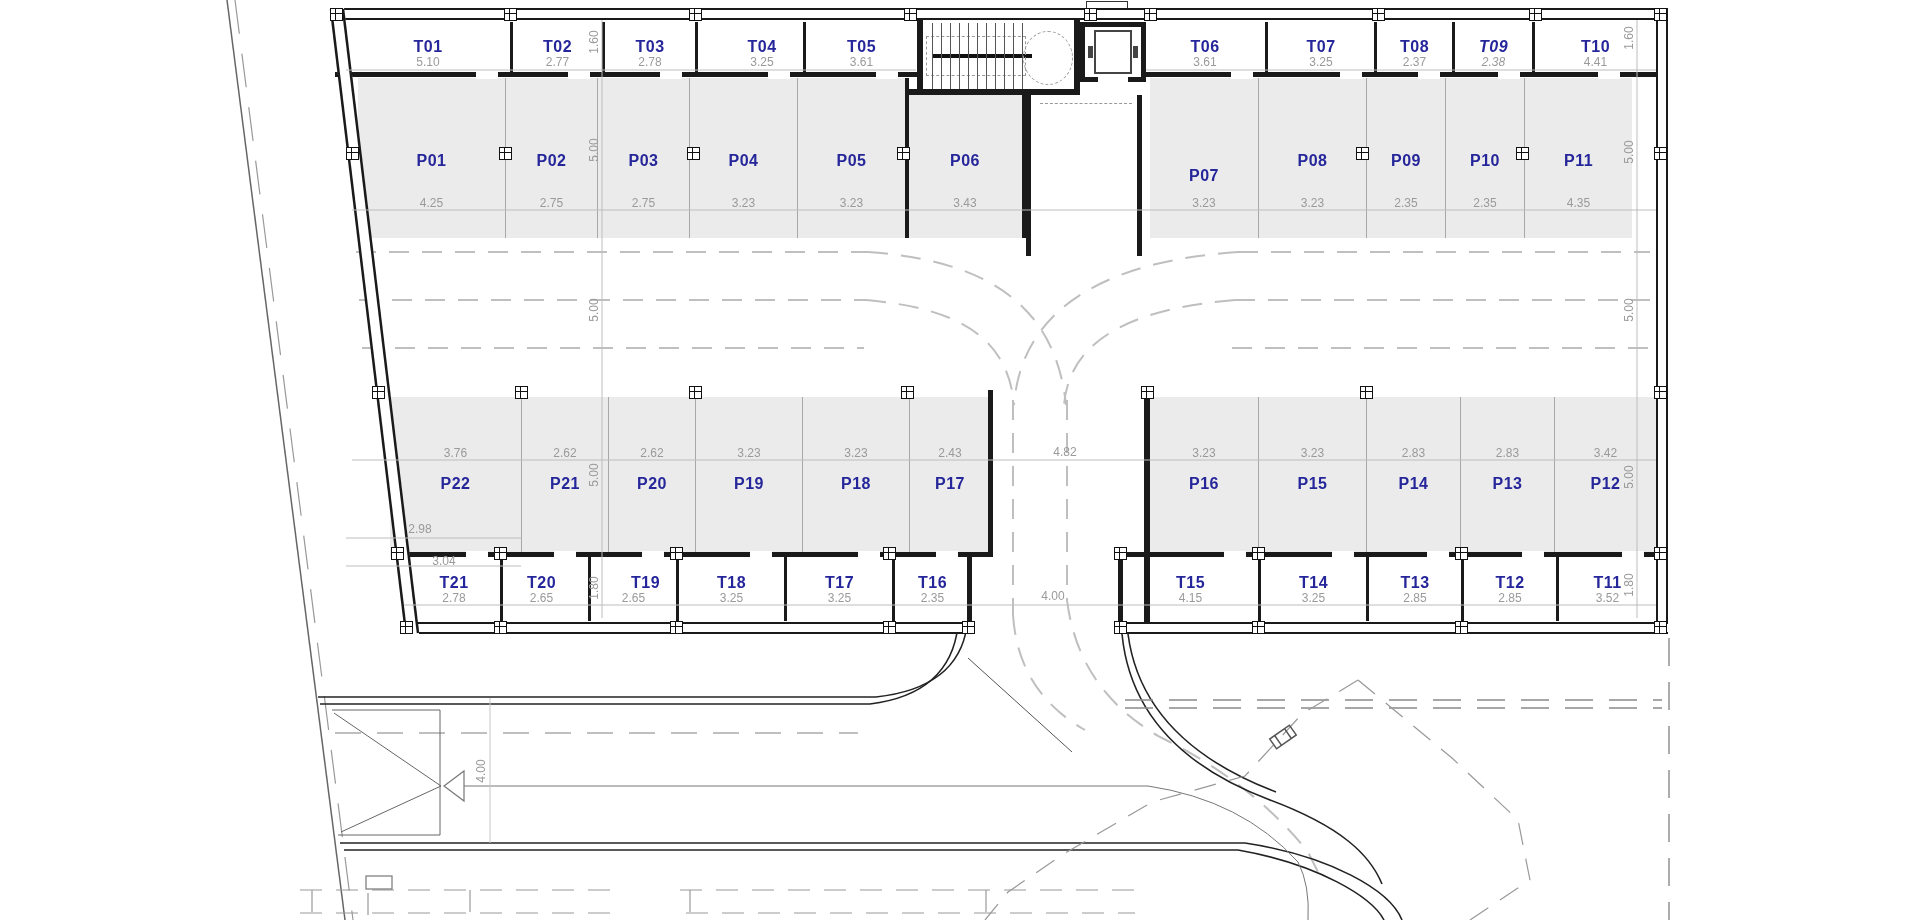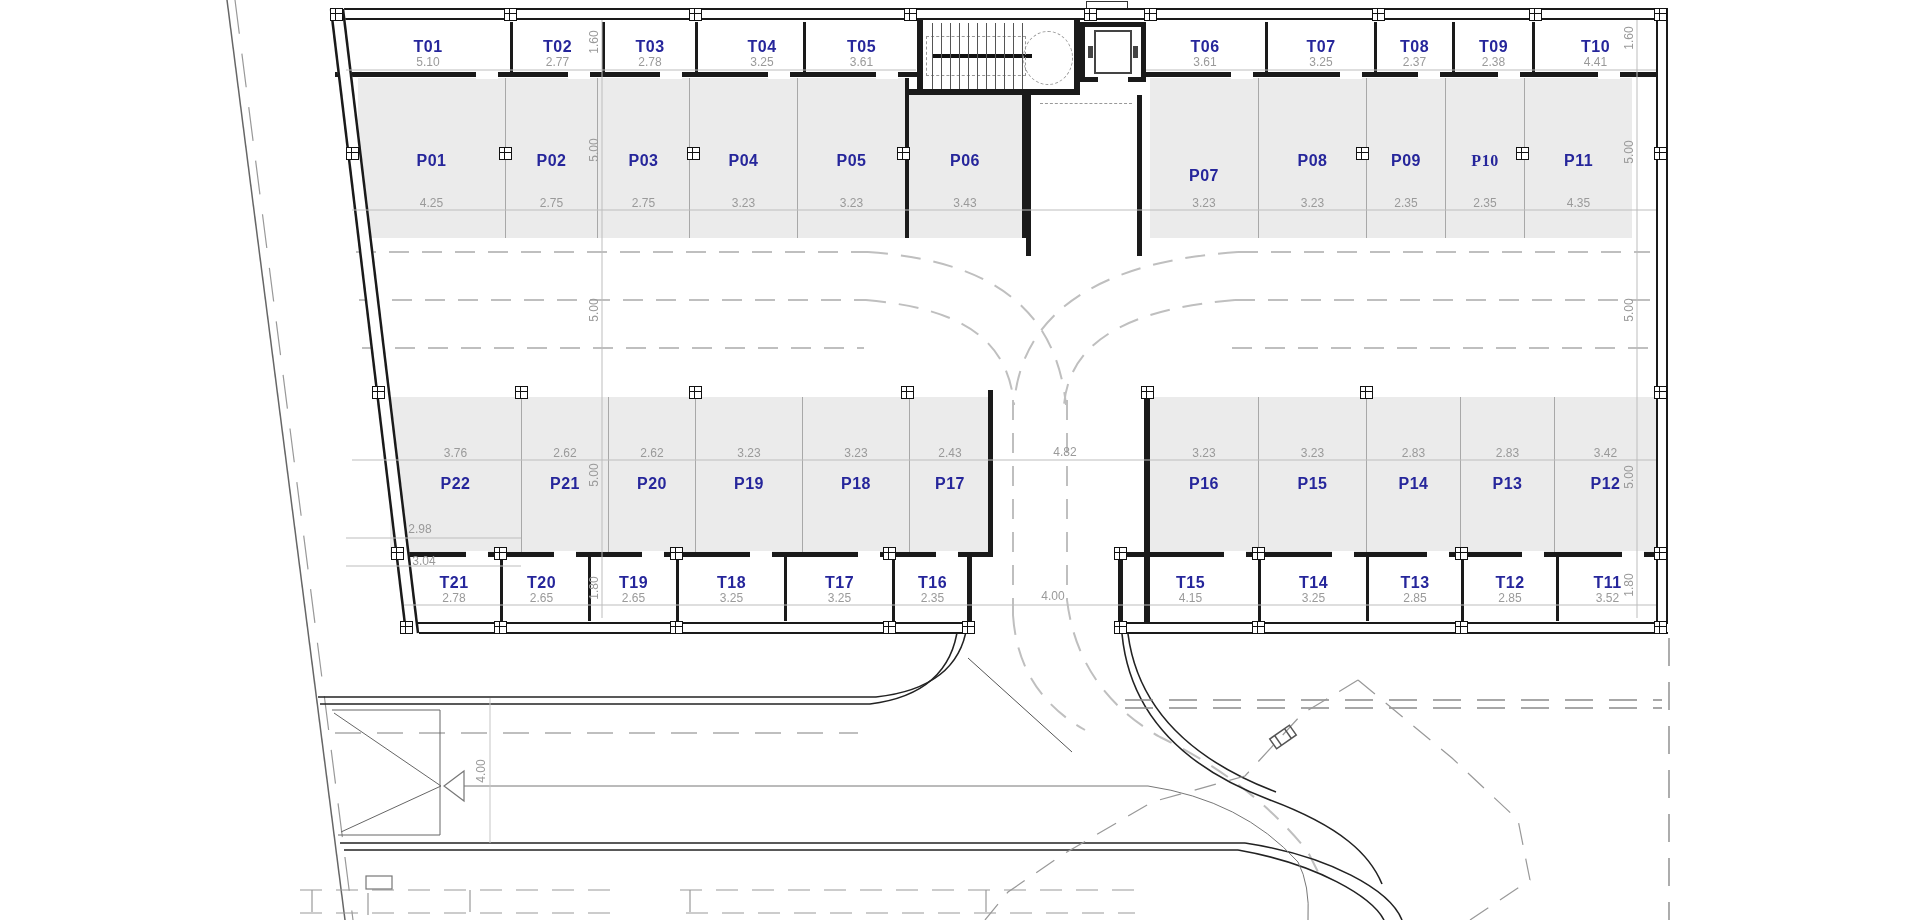--- a/index.html
+++ b/index.html
@@ -136,21 +136,21 @@
         <div class="room-dim" style="top: 33px;">3.61</div>
       </div>
       <div class="cell t" style="left: 1265px; top: 22px; width: 109px; height: 52px;">
         <div class="room-label" style="top: 16px;">T07</div>
         <div class="room-dim" style="top: 33px;">3.25</div>
       </div>
       <div class="cell t" style="left: 1374px; top: 22px; width: 78px; height: 52px;">
         <div class="room-label" style="top: 16px;">T08</div>
         <div class="room-dim" style="top: 33px;">2.37</div>
       </div>
-      <div class="cell t" style="left: 1452px; top: 22px; width: 80px; height: 52px;">
+      <div class="cell t" style="left: 1452px; top: 22px; width: 80px; height: 52px; font-style: italic;">
         <div class="room-label" style="top: 16px;">T09</div>
         <div class="room-dim" style="top: 33px;">2.38</div>
       </div>
       <div class="cell t" style="left: 1532px; top: 22px; width: 124px; height: 52px;">
         <div class="room-label" style="top: 16px;">T10</div>
         <div class="room-dim" style="top: 33px;">4.41</div>
       </div>
       <div class="cell p first" style="left: 358px; top: 78px; width: 147px; height: 160px;">
         <div class="room-label" style="top: 74px;">P01</div>
         <div class="room-dim" style="top: 118px;">4.25</div>
@@ -181,21 +181,21 @@
       </div>
       <div class="cell p" style="left: 1258px; top: 78px; width: 108px; height: 160px;">
         <div class="room-label" style="top: 74px;">P08</div>
         <div class="room-dim" style="top: 118px;">3.23</div>
       </div>
       <div class="cell p" style="left: 1366px; top: 78px; width: 79px; height: 160px;">
         <div class="room-label" style="top: 74px;">P09</div>
         <div class="room-dim" style="top: 118px;">2.35</div>
       </div>
       <div class="cell p" style="left: 1445px; top: 78px; width: 79px; height: 160px;">
-        <div class="room-label" style="top: 74px; font-family: Liberation Serif, serif;">P10</div>
+        <div class="room-label" style="top: 74px;">P10</div>
         <div class="room-dim" style="top: 118px;">2.35</div>
       </div>
       <div class="cell p" style="left: 1524px; top: 78px; width: 108px; height: 160px;">
         <div class="room-label" style="top: 74px;">P11</div>
         <div class="room-dim" style="top: 118px;">4.35</div>
       </div>
       <div class="cell p first" style="left: 390px; top: 397px; width: 131px; height: 160px;">
         <div class="room-label" style="top: 78px;">P22</div>
         <div class="room-dim" style="top: 49px;">3.76</div>
       </div>
@@ -241,21 +241,21 @@
       </div>
       <div class="cell t first" style="left: 408px; top: 557px; width: 92px; height: 64px;">
         <div class="room-label" style="top: 17px;">T21</div>
         <div class="room-dim" style="top: 34px;">2.78</div>
       </div>
       <div class="cell t" style="left: 500px; top: 557px; width: 80px; height: 64px;">
         <div class="room-label" style="top: 17px;">T20</div>
         <div class="room-dim" style="top: 34px;">2.65</div>
       </div>
       <div class="cell t" style="left: 588px; top: 557px; width: 88px; height: 64px;">
-        <div class="room-label" style="top: 17px;">T19</div>
+        <div class="room-label" style="top: 17px; padding-left: 12px;">T19</div>
         <div class="room-dim" style="top: 34px;">2.65</div>
       </div>
       <div class="cell t" style="left: 676px; top: 557px; width: 108px; height: 64px;">
         <div class="room-label" style="top: 17px;">T18</div>
         <div class="room-dim" style="top: 34px;">3.25</div>
       </div>
       <div class="cell t" style="left: 784px; top: 557px; width: 108px; height: 64px;">
         <div class="room-label" style="top: 17px;">T17</div>
         <div class="room-dim" style="top: 34px;">3.25</div>
       </div>
@@ -423,17 +423,17 @@
       <div class="fdim rot" style="left: 594px; top: 475px;">5.00</div>
       <div class="fdim rot" style="left: 594px; top: 588px;">1.80</div>
       <div class="fdim rot" style="left: 1629px; top: 38px;">1.60</div>
       <div class="fdim rot" style="left: 1629px; top: 152px;">5.00</div>
       <div class="fdim rot" style="left: 1629px; top: 310px;">5.00</div>
       <div class="fdim rot" style="left: 1629px; top: 477px;">5.00</div>
       <div class="fdim rot" style="left: 1629px; top: 585px;">1.80</div>
       <div class="fdim" style="left: 1065px; top: 452px;">4.82</div>
       <div class="fdim" style="left: 1053px; top: 596px;">4.00</div>
       <div class="fdim" style="left: 420px; top: 529px;">2.98</div>
-      <div class="fdim" style="left: 424px; top: 561px;">3.04</div>
+      <div class="fdim" style="left: 444px; top: 561px;">3.04</div>
       <div class="fdim rot" style="left: 481px; top: 771px;">4.00</div>
     </div>
 
 </div>
 
 </body></html>

